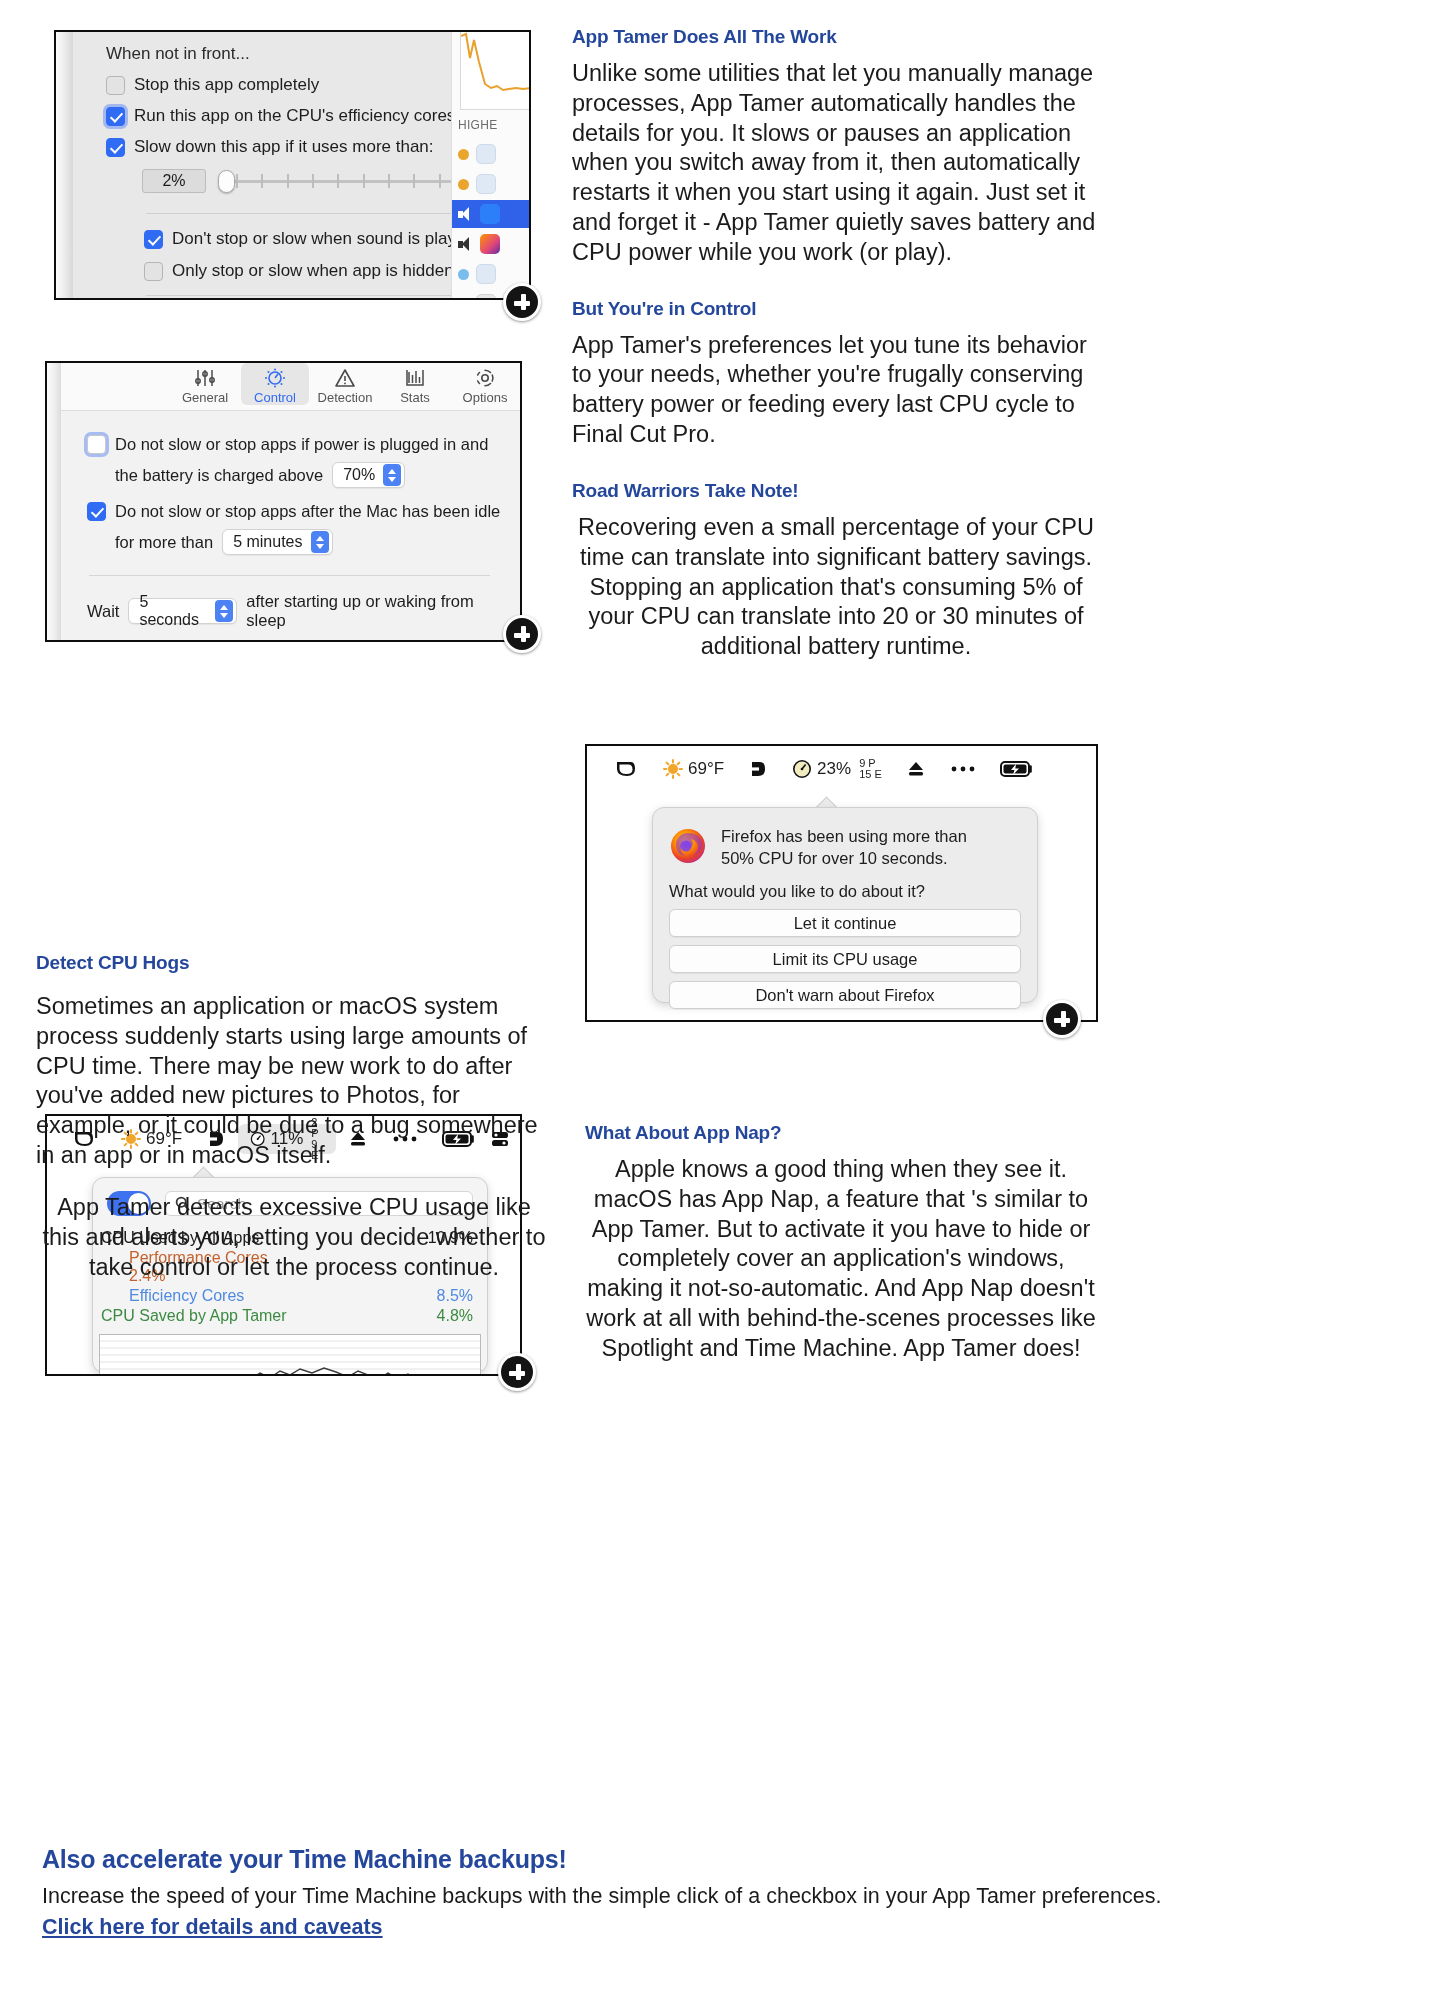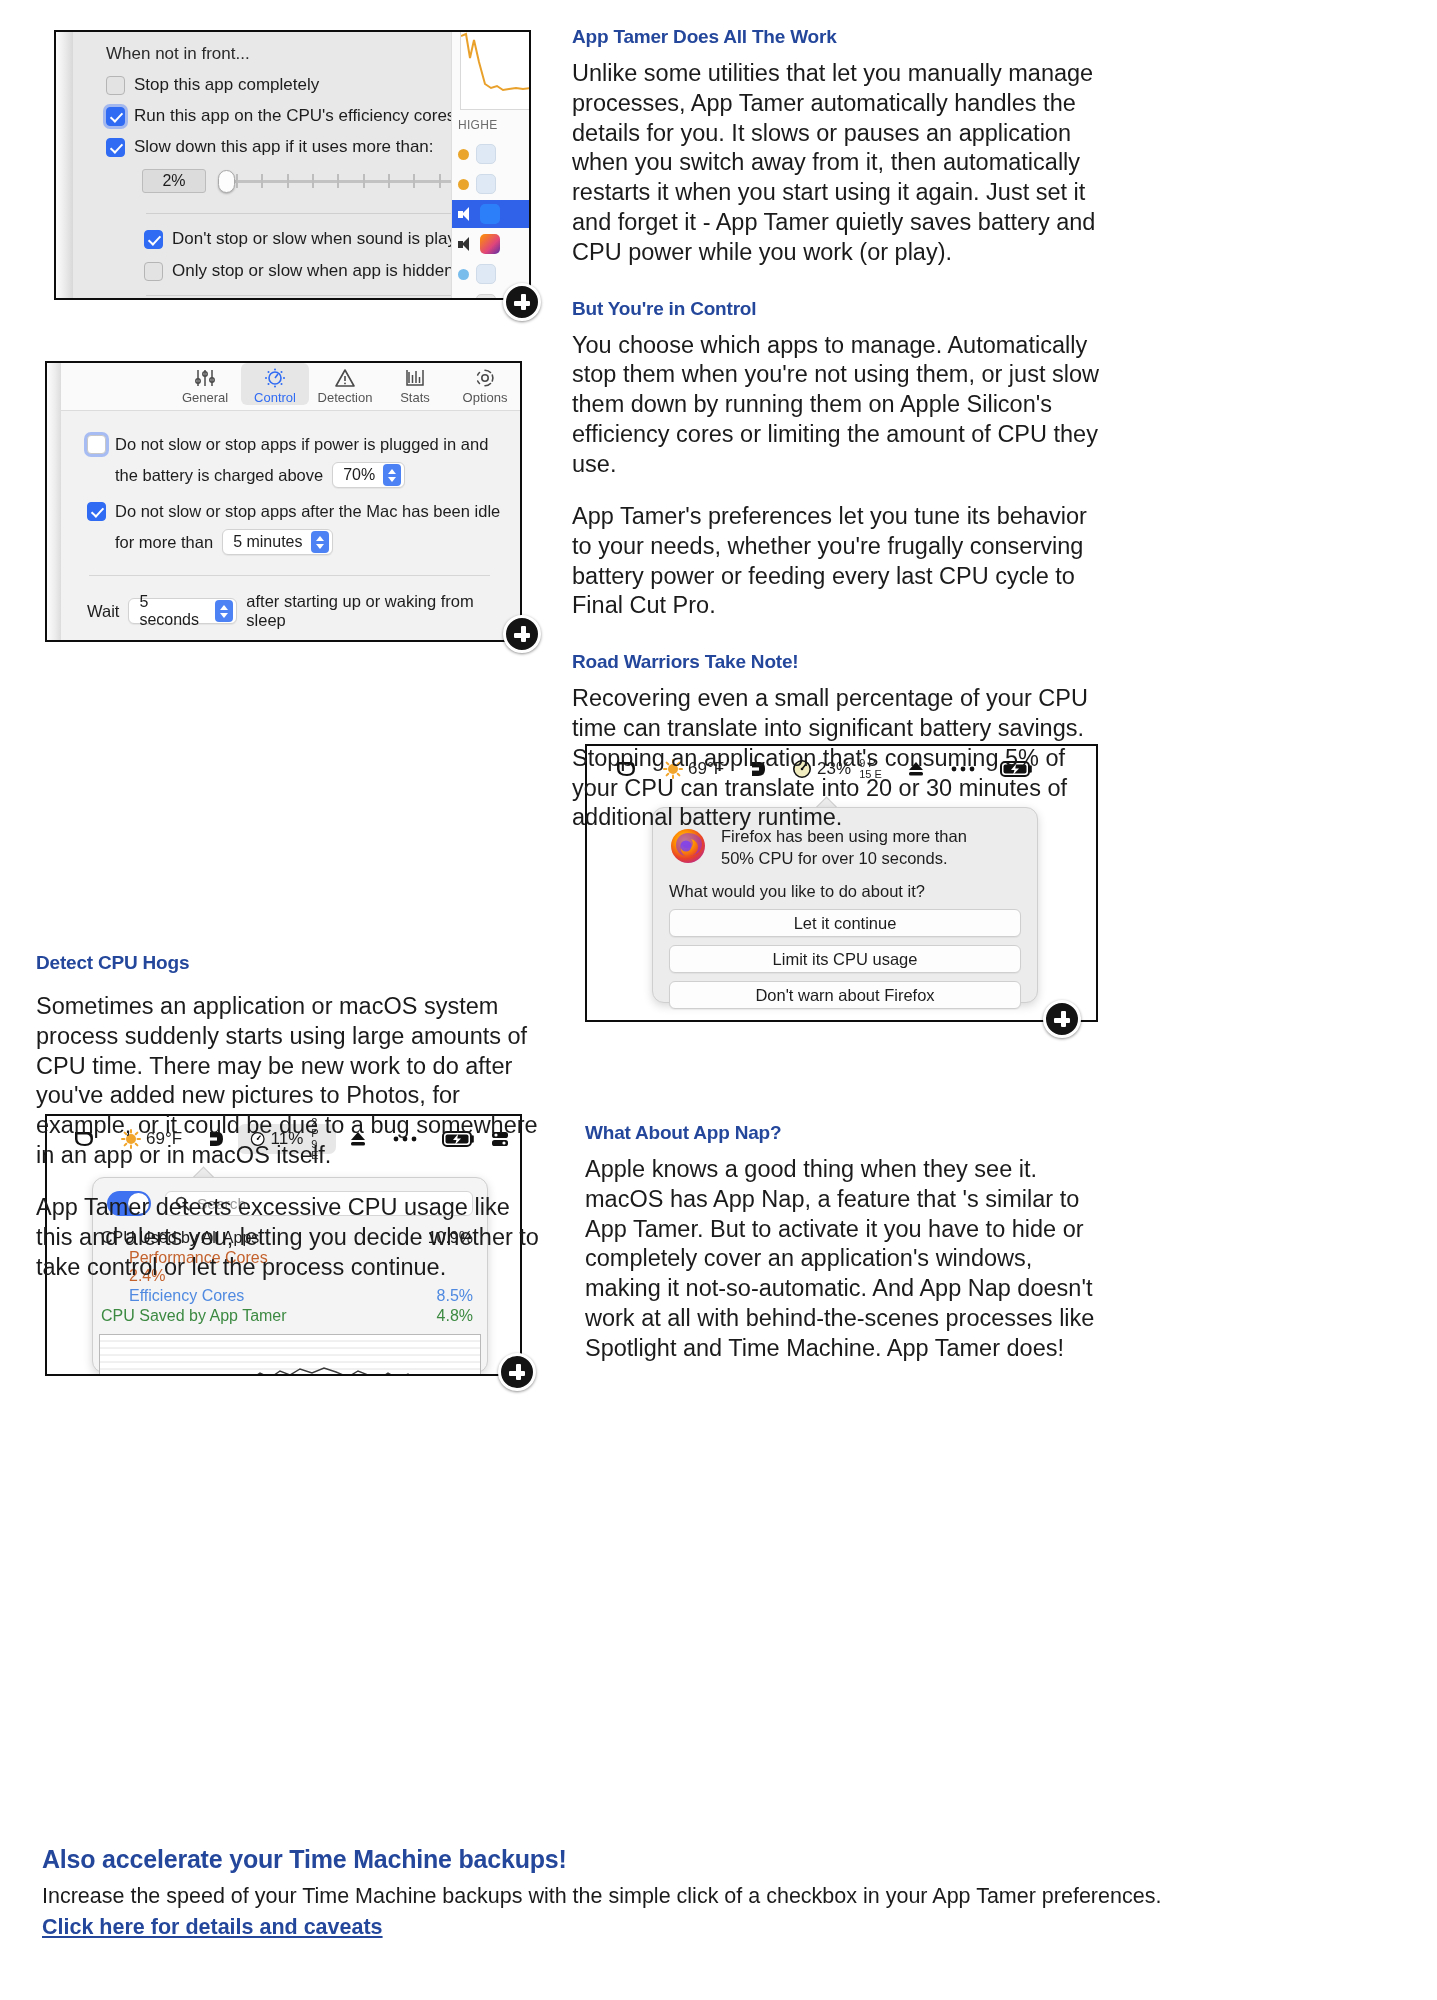--- a/index.html
+++ b/index.html
@@ -21,21 +21,21 @@
     line-height:1.15;
     margin:0 0 11px 0;
     letter-spacing:-0.2px;
   }
   .para {
     font-size:23.5px;
     line-height:1.27;
     margin:0 0 22px 0;
     color:#1b1b1b;
   }
-  .para:last-child { margin-bottom:0; }
+  .para:last-child { margin-bottom:0;text-align:center; }
 
   
   .shot {
     position:absolute;
     border:2px solid #0d0d0d;
     background:#ffffff;
     overflow:hidden;
   }
   .plus {
     position:absolute;
@@ -610,21 +610,20 @@
     </div>
   </div>
 </div>
 <div class="plus" style="left:498px; top:1353px;"></div>
 
 <div id="col-top">
   <h2 class="h2">App Tamer Does All The Work</h2>
   <p class="para">Unlike some utilities that let you manually manage processes, App Tamer automatically handles the details for you. It slows or pauses an application when you switch away from it, then automatically restarts it when you start using it again. Just set it and forget it - App Tamer quietly saves battery and CPU power while you work (or play).</p>
 
   <h2 class="h2" style="margin-top:30px;">But You're in Control</h2>
-  <p class="para">You choose which apps to manage. Automatically stop them when you're not using them, or just slow them down by running them on Apple Silicon's efficiency cores or limiting the amount of CPU they use.</p>
   <p class="para">App Tamer's preferences let you tune its behavior to your needs, whether you're frugally conserving battery power or feeding every last CPU cycle to Final Cut Pro.</p>
 
   <h2 class="h2" style="margin-top:30px;">Road Warriors Take Note!</h2>
   <p class="para">Recovering even a small percentage of your CPU time can translate into significant battery savings. Stopping an application that's consuming 5% of your CPU can translate into 20 or 30 minutes of additional battery runtime.</p>
 </div>
 
 <div id="col-detect">
   <h2 class="h2">Detect CPU Hogs</h2>
   <p class="para" style="margin-top:18px;">Sometimes an application or macOS system process suddenly starts using large amounts of CPU time. There may be new work to do after you've added new pictures to Photos, for example, or it could be due to a bug somewhere in an app or in macOS itself.</p>
   <p class="para">App Tamer detects excessive CPU usage like this and alerts you, letting you decide whether to take control or let the process continue.</p>

